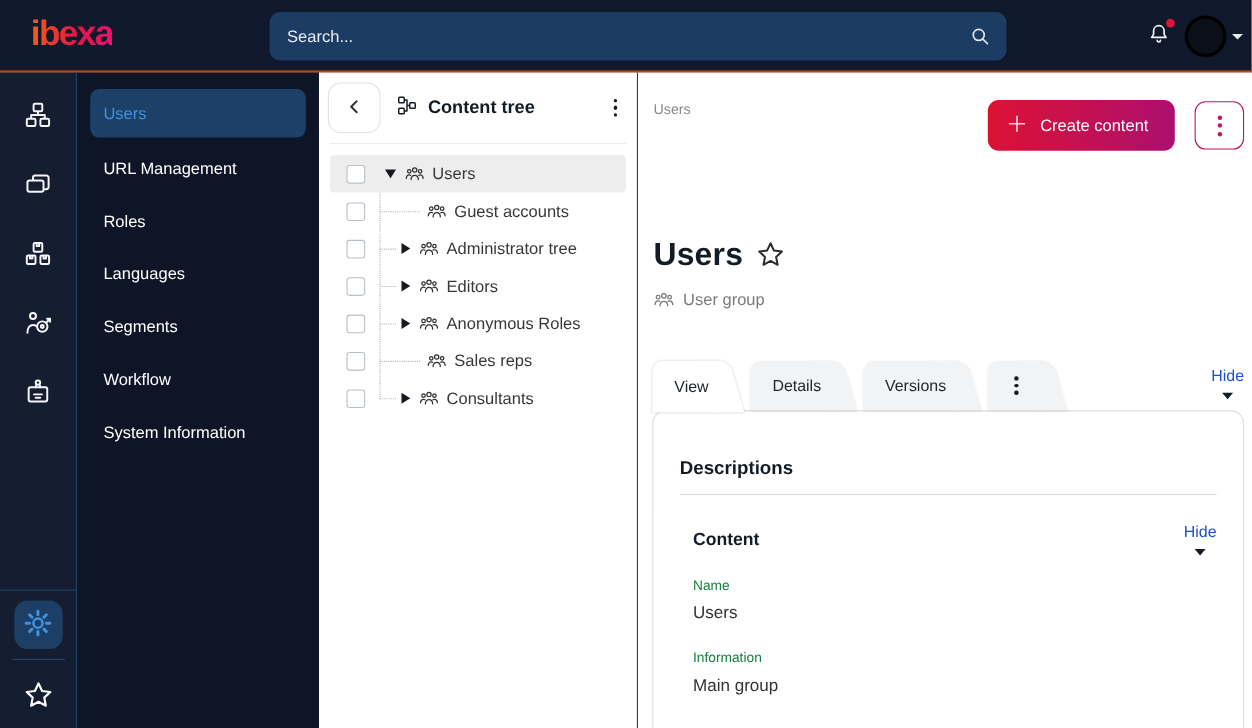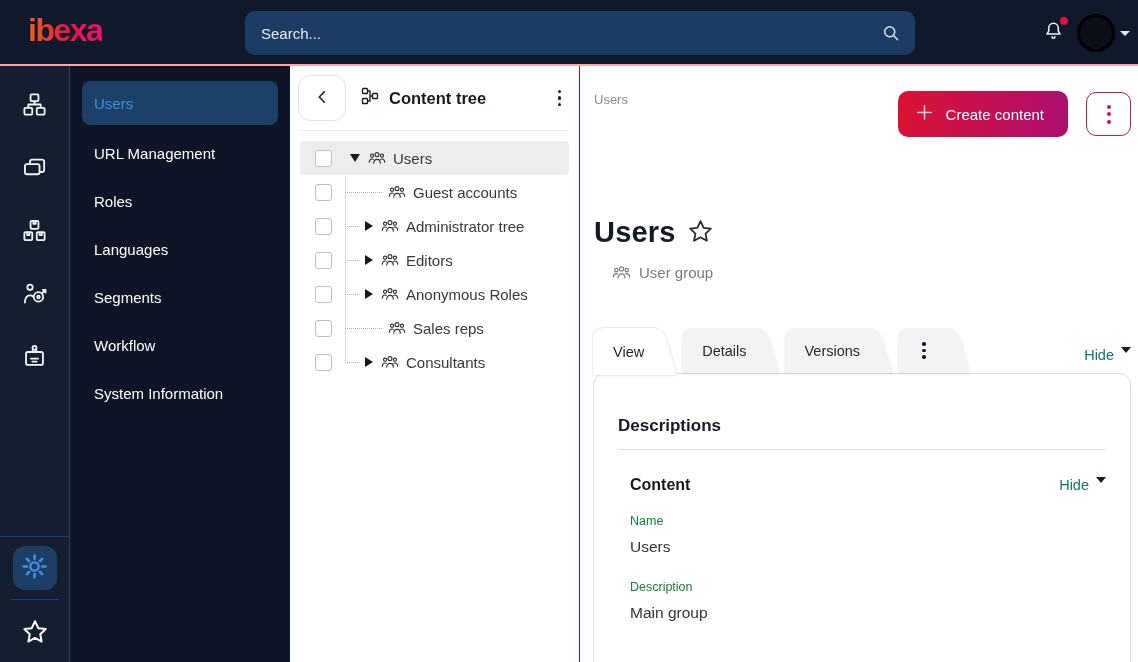--- a/index.html
+++ b/index.html
@@ -7,21 +7,21 @@
   body {
     width:1138px; height:662px; position:relative; overflow:hidden;
     background:#fff; font-family:"Liberation Sans", sans-serif;
     -webkit-font-smoothing:antialiased;
   }
   button { font-family:inherit; cursor:pointer; }
 
   
   .topbar {
     position:absolute; top:0; left:0; width:1138px; height:66px;
-    background:#10192c; border-bottom:2px solid #fca5a5;
+    background:#10192c; border-bottom:2px solid #c2410c;
   }
   .logo {
     position:absolute; left:28px; top:12px;
     font-size:32px; font-weight:800; letter-spacing:-1.5px;
     background:linear-gradient(90deg,#f1581f 5%,#e31744 55%,#ee1268 95%);
     -webkit-background-clip:text; background-clip:text; color:transparent;
   }
   .search {
     position:absolute; left:245px; top:11px; width:670px; height:44px;
     background:#1c3c64; border-radius:10px; display:flex; align-items:center;
@@ -114,21 +114,21 @@
   }
   .more-btn {
     position:absolute; right:7px; top:26px; width:45px; height:44px;
     border:1px solid #c0136b; border-radius:10px; background:#fff;
     display:flex; flex-direction:column; gap:3.5px; align-items:center; justify-content:center;
   }
   .more-btn i { width:4px; height:4px; border-radius:50%; background:#c0136b; }
   .title-row { position:absolute; left:14px; top:150px; display:flex; align-items:center; gap:11px; }
   .title-row h1 { margin:0; font-size:29px; font-weight:700; color:#131c26; letter-spacing:.2px; }
   .fav-star { background:none; border:none; padding:0; color:#2b2b2b; display:flex; }
-  .subtitle { position:absolute; left:32px; top:197px; display:flex; align-items:center; gap:8px; color:#7b7b7b; font-size:15px; }
+  .subtitle { position:absolute; left:14px; top:197px; display:flex; align-items:center; gap:8px; color:#7b7b7b; font-size:15px; }
 
   .tabs-row { position:absolute; left:13px; right:7px; top:262px; height:45px; display:flex; align-items:flex-end; z-index:2; }
   .tab {
     position:relative; height:45px; padding:0 12px 0 20px; margin-right:26px;
     display:flex; align-items:center; background:#f2f3f5; border:none;
     border-top-left-radius:10px; font-size:14.5px; color:#22272e;
     filter:drop-shadow(0 1px 1px rgba(16,24,40,.10));
   }
   .tab::after {
     content:""; position:absolute; top:0; right:-14px; width:28px; height:100%;
@@ -137,21 +137,21 @@
   .tab > span, .tab > div { position:relative; z-index:1; }
   .tab.active {
     background:#fff; height:47px; margin-bottom:-2px; z-index:3;
     filter:drop-shadow(0 0 1px rgba(0,0,0,.22));
   }
   .tab.more { width:52px; padding:0; justify-content:center; }
   .tab .dots { display:flex; flex-direction:column; gap:3px; align-items:center; }
   .tab .dots i { width:3.5px; height:3.5px; border-radius:50%; background:#131c26; }
   .hide-toggle {
     margin-left:auto; margin-bottom:10px; background:none; border:none; padding:0;
-    display:flex; gap:7px; font-size:14.5px; color:#0f766e;
+    display:flex; align-items:center; gap:7px; font-size:14.5px; color:#1d4ed8;flex-direction:column;
   }
   .caret-dn { width:0; height:0; border-left:5px solid transparent; border-right:5px solid transparent; border-top:6px solid #131c26; }
 
   .card {
     position:absolute; left:13px; right:7px; top:307px; height:330px;
     background:#fff; border:1px solid #ddd; border-radius:12px;
     padding:42px 24px 0; z-index:1;
   }
   .card h2 { margin:0 0 13px; font-size:17px; font-weight:700; color:#131c26; }
   .card-sep { height:1px; background:#dcdcdc; margin-bottom:26px; }
@@ -468,18 +468,18 @@
         <button class="hide-toggle" style="margin-bottom:0">
           <span>Hide</span>
           <span class="caret-dn"></span>
         </button>
       </div>
       <div class="field">
         <div class="field-label">Name</div>
         <div class="field-value">Users</div>
       </div>
       <div class="field">
-        <div class="field-label">Description</div>
+        <div class="field-label">Information</div>
         <div class="field-value">Main group</div>
       </div>
     </div>
   </div>
 </main>
 
 </body></html>

